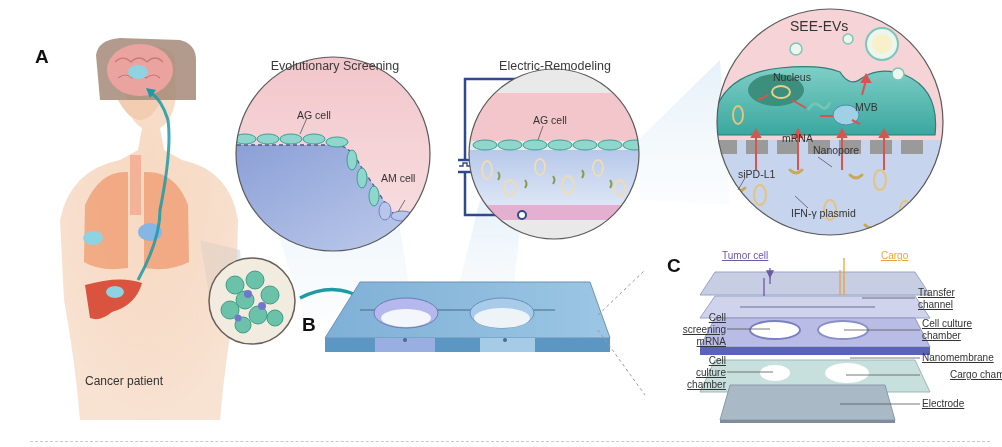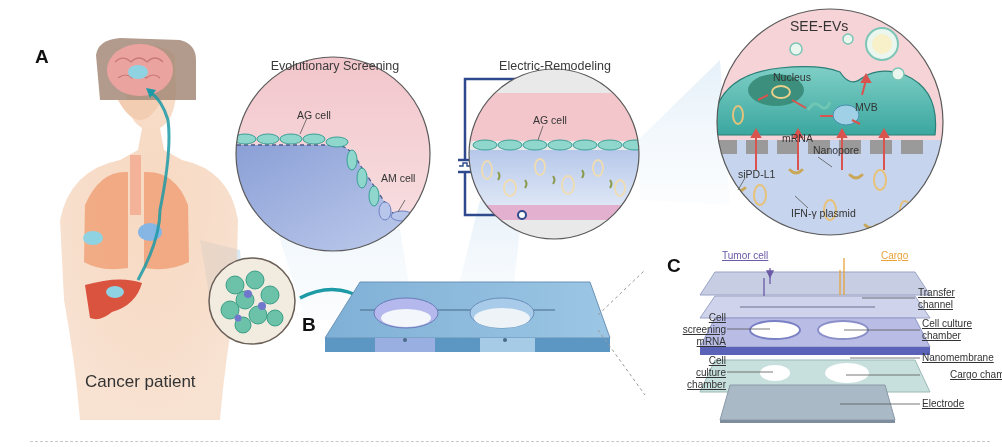--- a/index.html
+++ b/index.html
@@ -3,21 +3,21 @@
 <meta charset="utf-8">
 <style>
   html, body { margin:0; padding:0; background:#ffffff; }
   body { width:1002px; height:447px; position:relative; overflow:hidden;
          font-family:"Liberation Sans", sans-serif; color:#333; }
   .abs { position:absolute; }
   .panel-letter { font-weight:bold; font-size:19px; color:#111; }
   .title { font-size:12.5px; color:#3a3a3a; text-align:center; line-height:15px; white-space:nowrap;margin-top:23px; }
   .lbl { font-size:10.5px; color:#333; white-space:nowrap; }
   .lbl-sm { font-size:10px; color:#333; white-space:nowrap; line-height:12px;text-decoration:underline; }
-  .caption { font-size:17px; color:#333; text-align:center; line-height:15px; white-space:nowrap; }
+  .caption { font-size:12px; color:#333; text-align:center; line-height:15px; white-space:nowrap; }
   svg { position:absolute; left:0; top:0; }
   .dash-sep { position:absolute; left:30px; top:441px; width:960px; border-top:1px dashed #c8c8c8; }
 </style>
 </head>
 <body>
 
 <svg width="1002" height="447" viewBox="0 0 1002 447">
   <defs>
     <radialGradient id="skin" cx="50%" cy="40%" r="60%">
       <stop offset="0%" stop-color="#f6d3b8"></stop>

